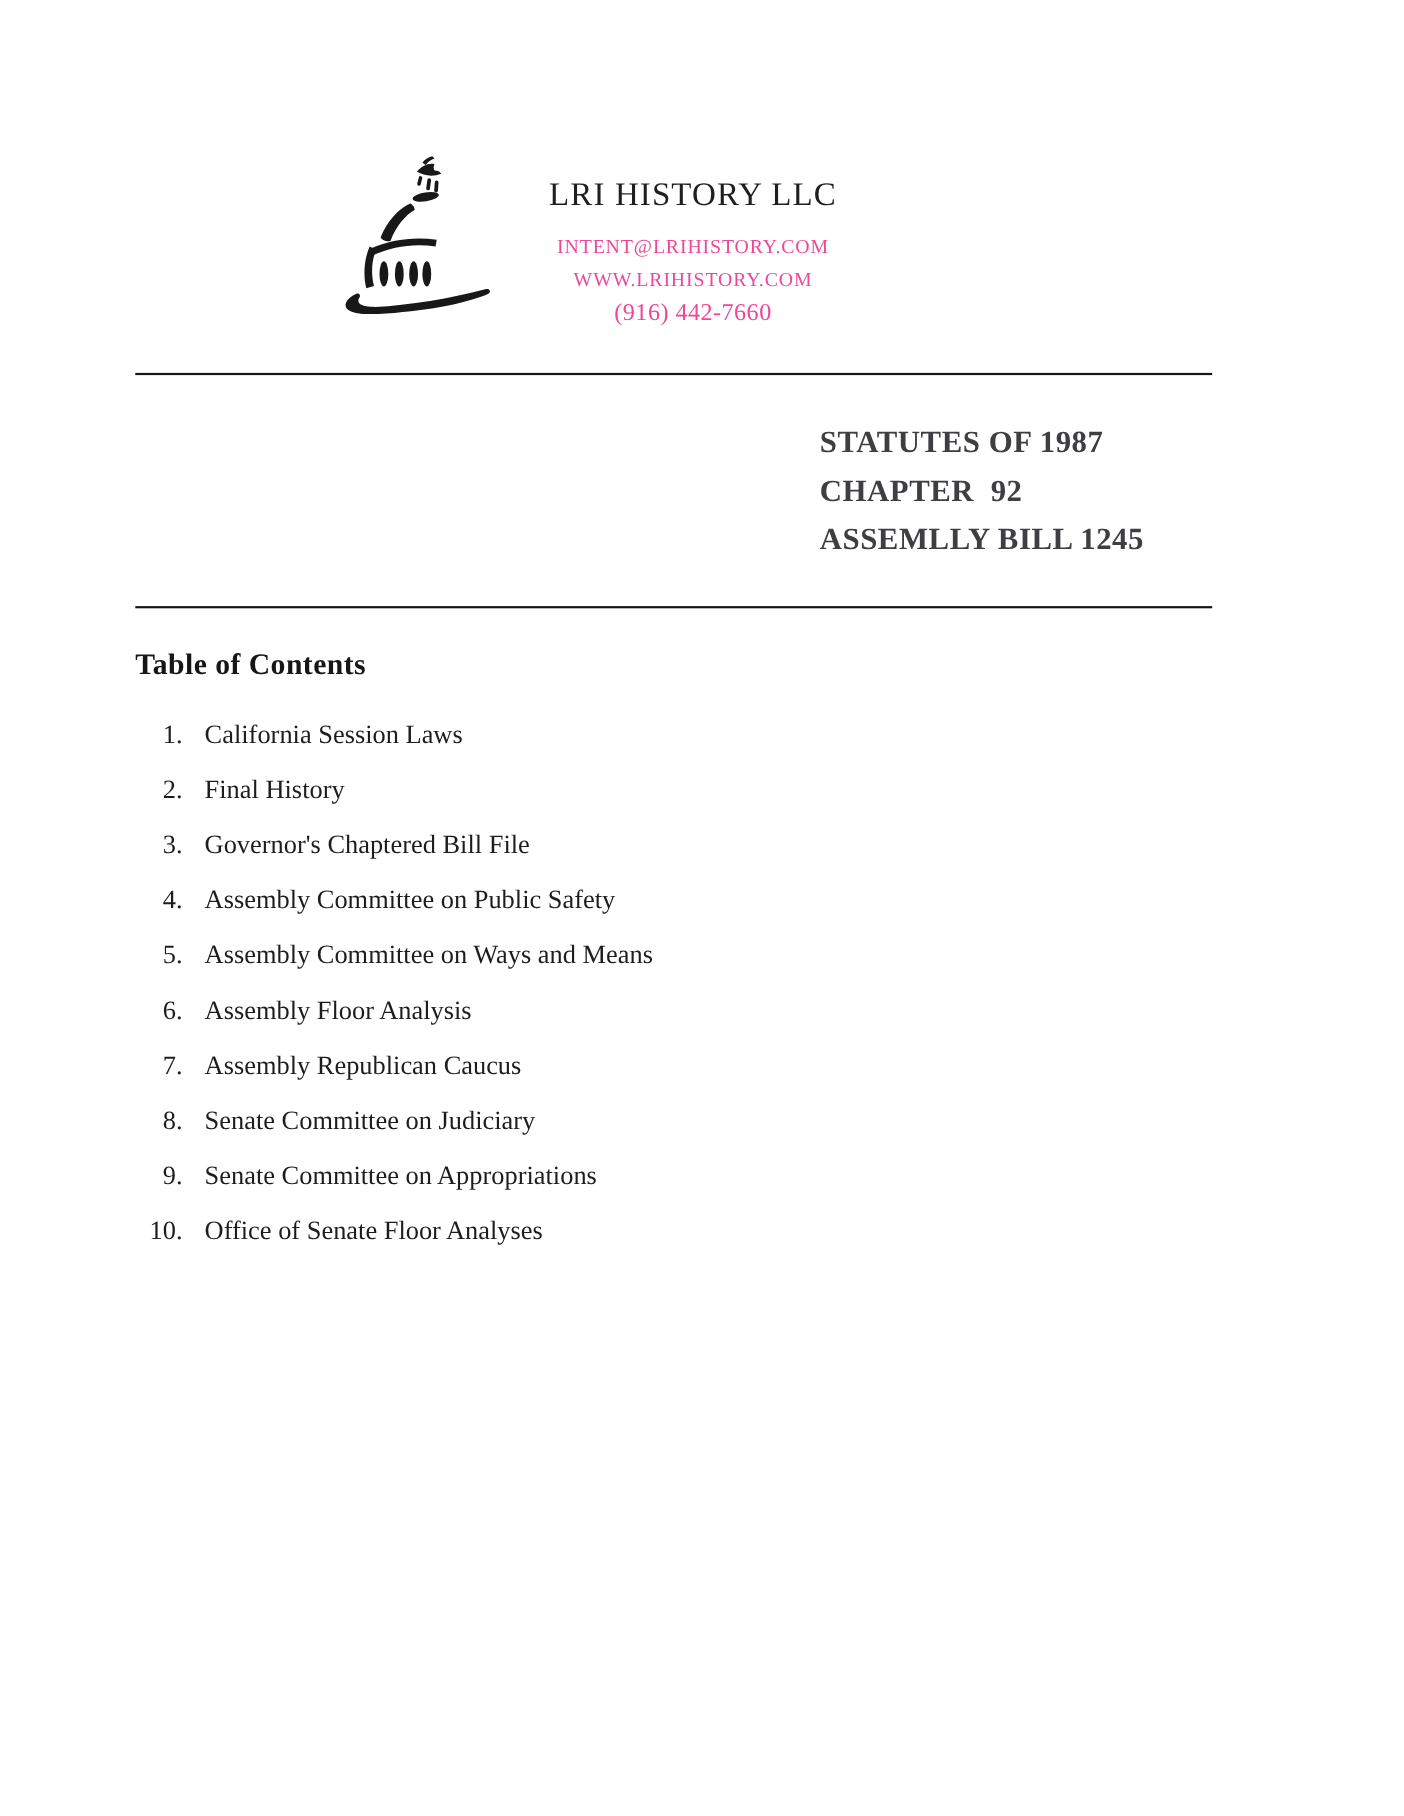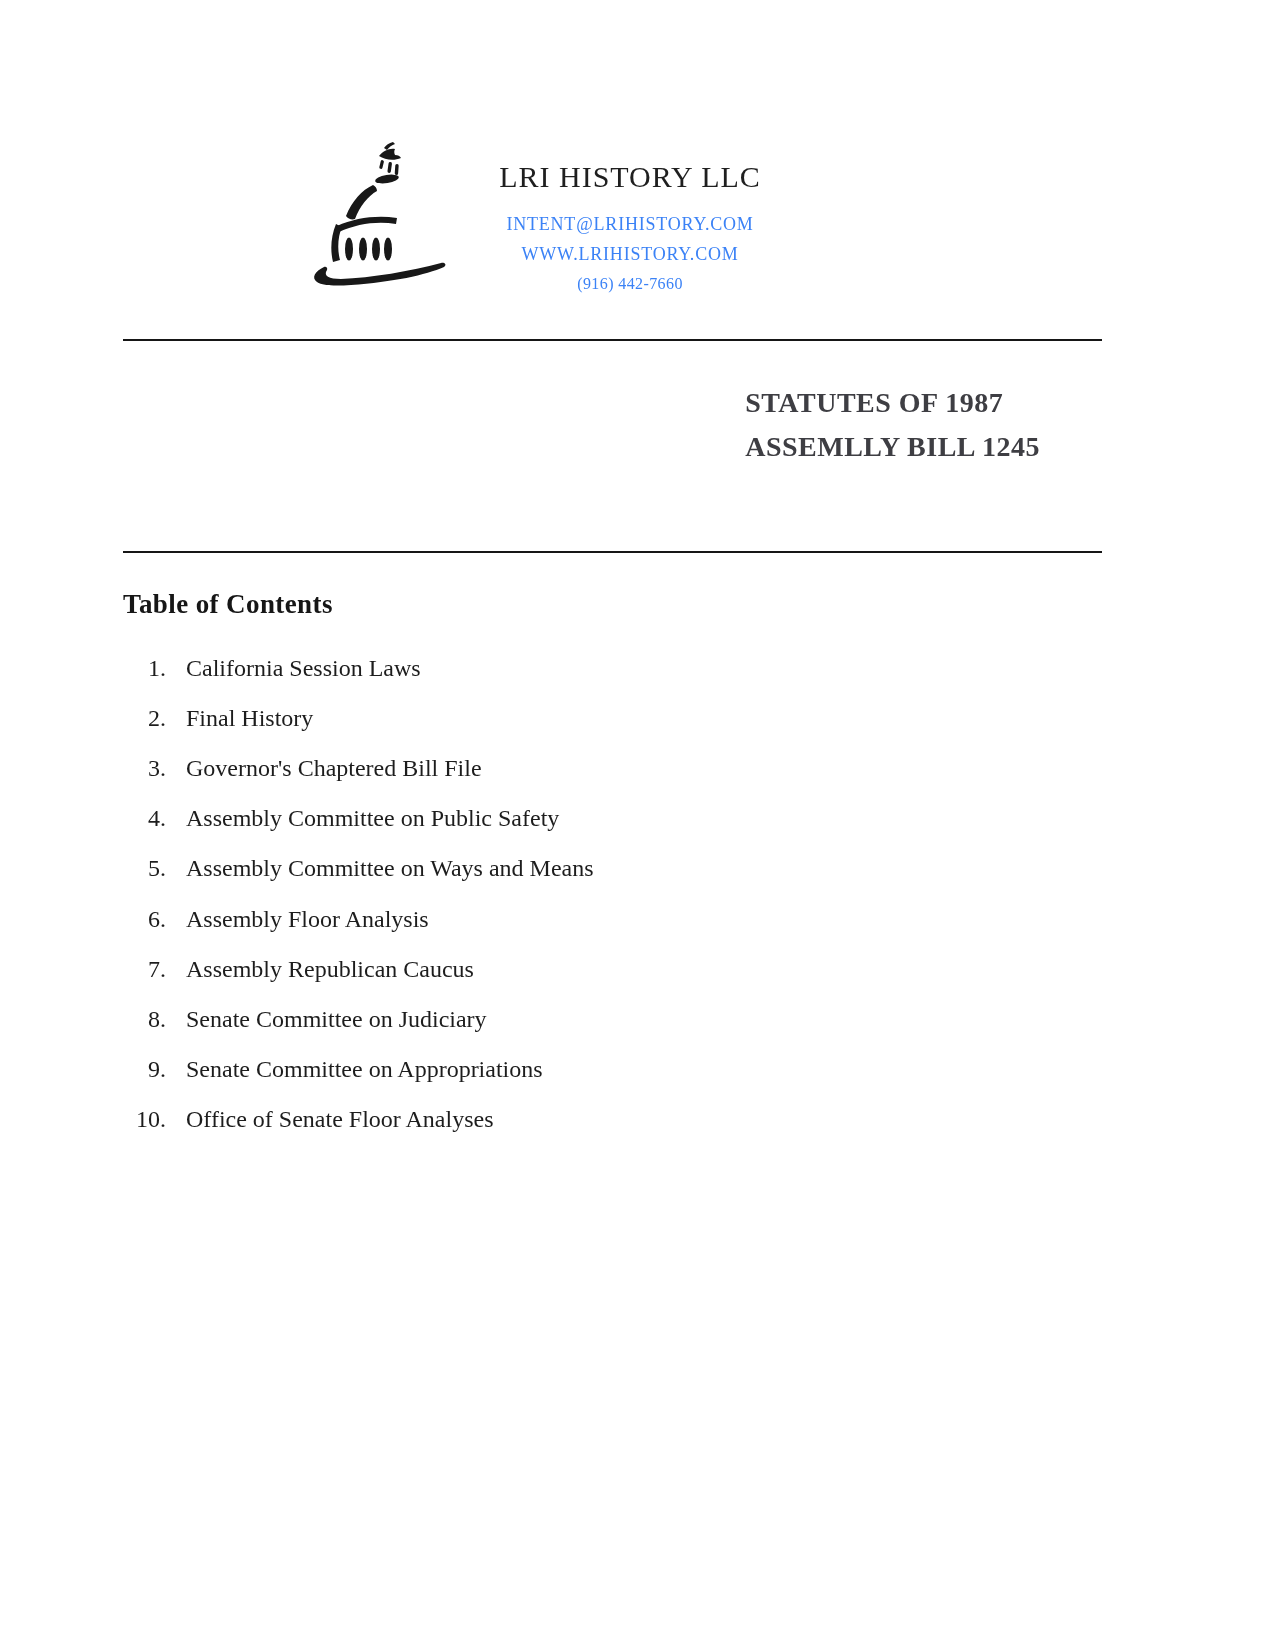--- a/index.html
+++ b/index.html
@@ -40,24 +40,24 @@
     line-height: 38px;
     letter-spacing: 1px;
     color: #1f1f1f;
     white-space: pre;
   }
   .contact-lines { margin-top: 13px; }
   .contact-line {
     font-size: 18px;
     line-height: 30px;
     letter-spacing: 0.8px;
-    color: #3b82f6;
+    color: #ec4899;
     white-space: pre;
   }
-  .contact-line.phone { font-size: 16px; letter-spacing: 0.4px; }
+  .contact-line.phone { font-size: 22px; letter-spacing: 0.4px; }
 
   
   .rule {
     position: absolute;
     left: 123px;
     width: 979px;
     height: 0;
     margin: 0;
     border: none;
     border-top: 2px solid #161616;
@@ -161,20 +161,21 @@
         <div class="contact-line">WWW.LRIHISTORY.COM</div>
         <div class="contact-line phone">(916) 442-7660</div>
       </div>
     </div>
   </div>
 
   <hr class="rule rule-1">
 
   <div class="title-block">
     <div class="title-line">STATUTES OF 1987</div>
+    <div class="title-line">CHAPTER  92</div>
     <div class="title-line">ASSEMLLY BILL 1245</div>
   </div>
 
   <hr class="rule rule-2">
 
   <h1 class="toc-heading">Table of Contents</h1>
 
   <ol class="toc-list">
     <li class="toc-item">
       <span class="toc-num">1.</span>

